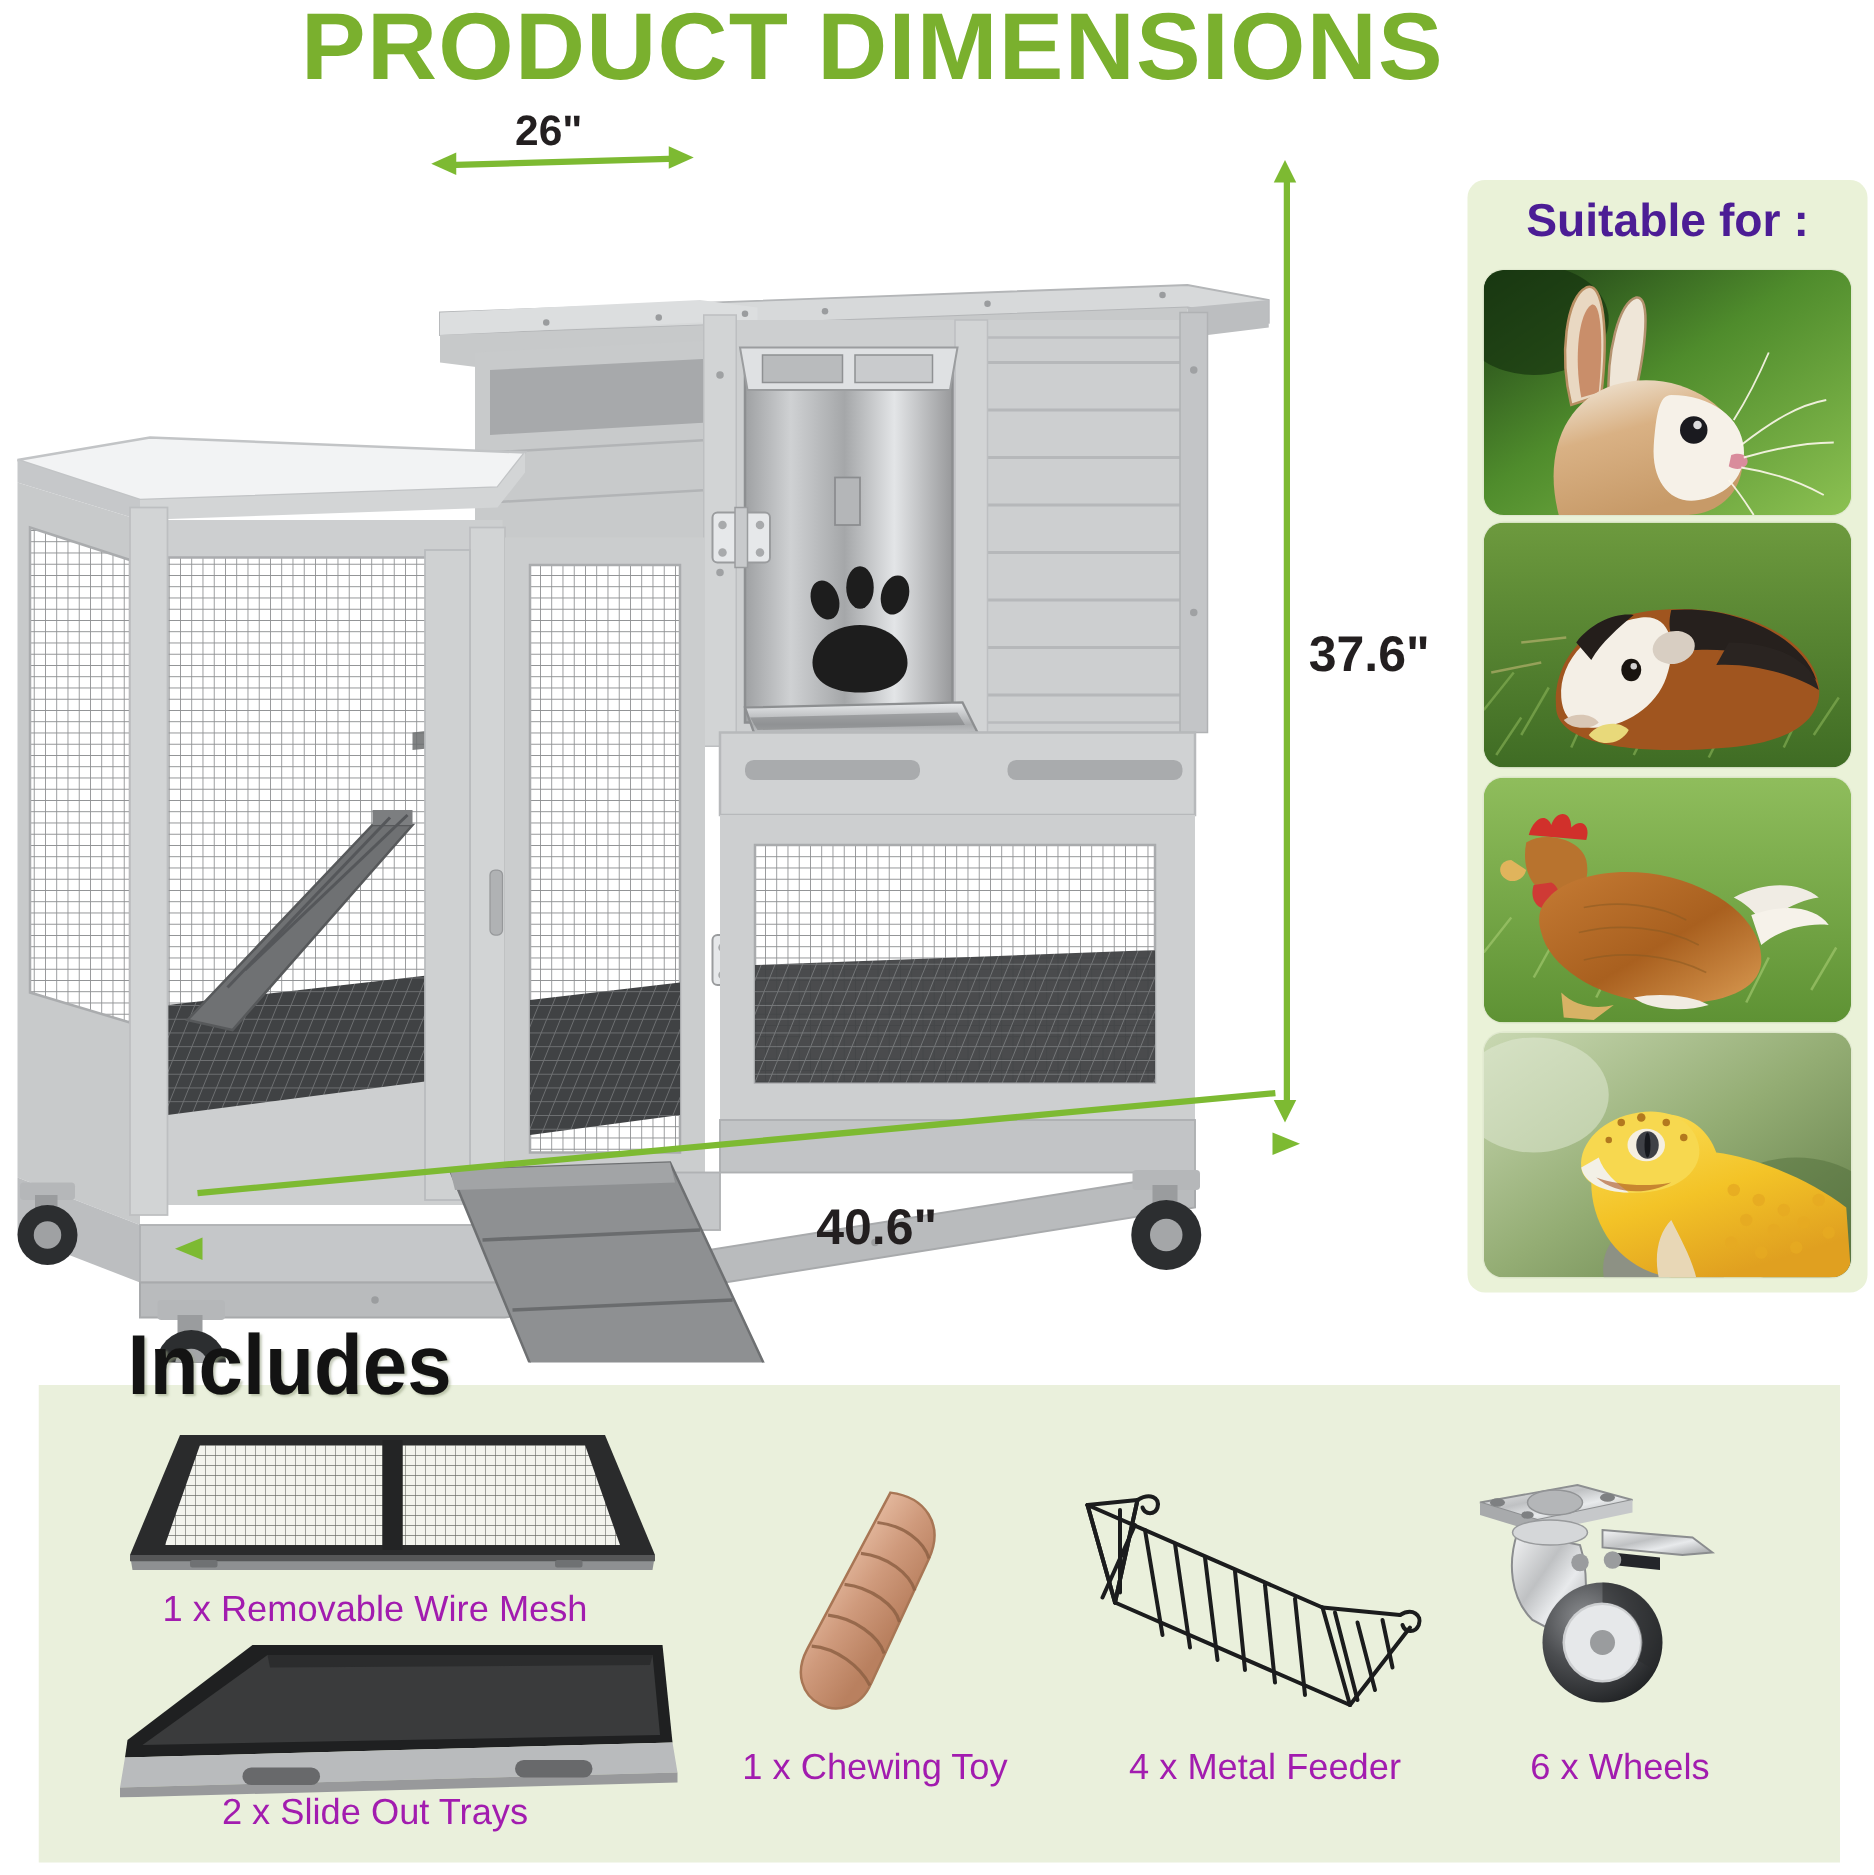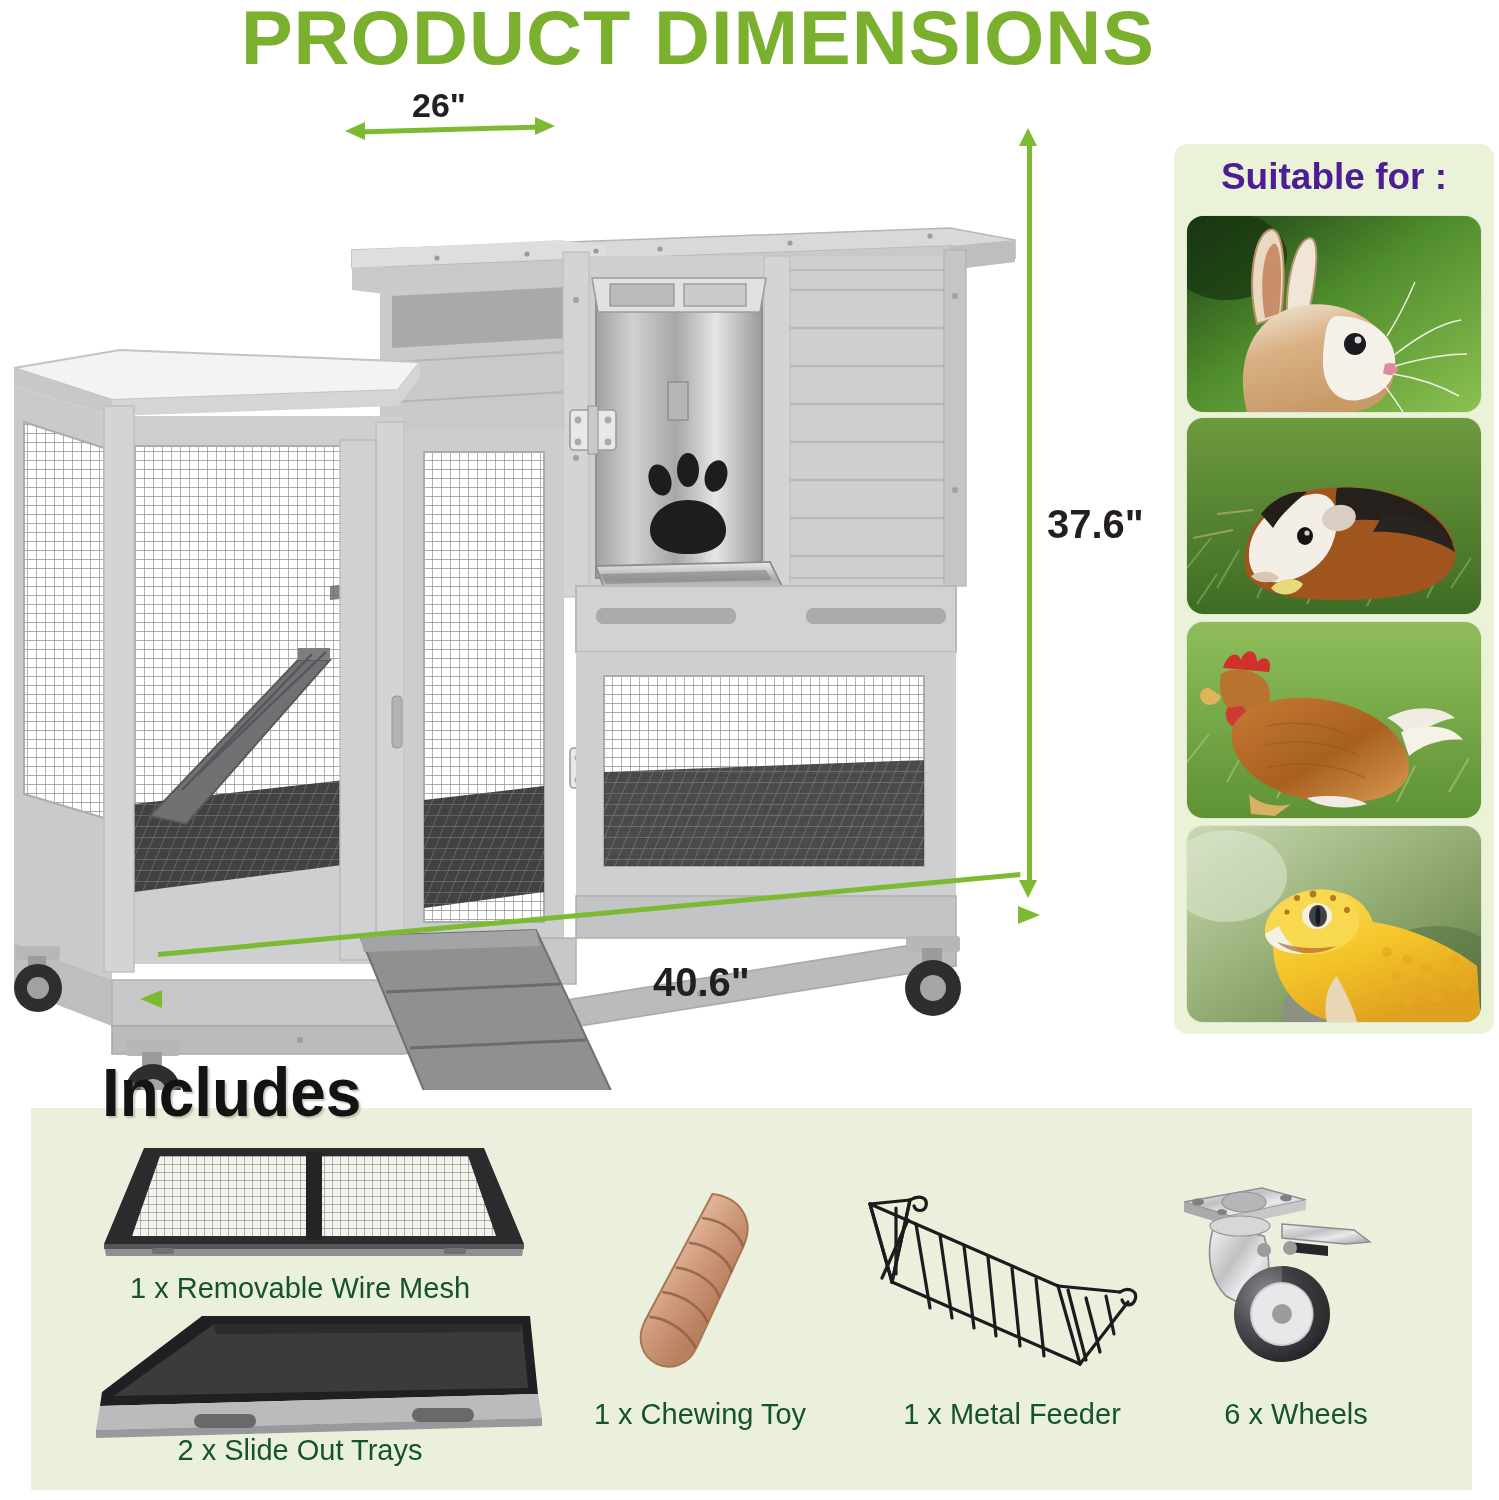--- a/index.html
+++ b/index.html
@@ -77,21 +77,21 @@
     position: absolute; left: 102px; top: 1053px;
     font-family: "Liberation Sans Narrow", "Liberation Sans", sans-serif;
     font-weight: bold; font-size: 68px;
     color: #131313;
     text-shadow: 2px 2px 2px rgba(150,160,130,.55);
     transform: scaleX(0.94); transform-origin: left top;
   }
   .inc-caption {
     position: absolute; text-align: center;
     font-family: "Liberation Sans", sans-serif;
-    font-size: 29px; color: #14532d; white-space: nowrap;
+    font-size: 29px; color: #a21caf; white-space: nowrap;
   }
   .inc-figure { position: absolute; }
   .inc-figure svg { display: block; }
 
   
   #product { position: absolute; left: 0; top: 100px; width: 1060px; height: 990px; }
   #product svg { display:block; width: 100%; height: 100%; }
 </style>
 </head>
 <body>
@@ -606,21 +606,21 @@
         <path d="M160 78 L168 156"></path>
         <path d="M184 89 L192 166"></path>
         <path d="M234 108 L248 162"></path>
         <path d="M254 106 L262 144"></path>
         <path d="M216 100 L234 170"></path>
         <path d="M58 10 C68 4 76 8 74 16 C72 22 64 22 62 16"></path>
         <path d="M268 102 C278 96 286 102 283 110 C280 117 272 116 270 110"></path>
       </g>
     </svg>
   </div>
-  <div class="inc-caption" style="left:862px; top:1398px; width:300px;">1 x Metal Feeder</div>
+  <div class="inc-caption" style="left:862px; top:1398px; width:300px;">4 x Metal Feeder</div>
 
   <div class="inc-figure" style="left:1178px; top:1186px;">
     <svg width="230" height="195" viewBox="0 0 230 195" xmlns="http://www.w3.org/2000/svg">
       <defs>
         <linearGradient id="chrome" x1="0" y1="0" x2="1" y2="1">
           <stop offset="0%" stop-color="#f4f5f6"></stop>
             <stop offset="40%" stop-color="#bfc1c3"></stop>
           <stop offset="62%" stop-color="#e8eaec"></stop>
             <stop offset="100%" stop-color="#9a9c9e"></stop>
         </linearGradient>

